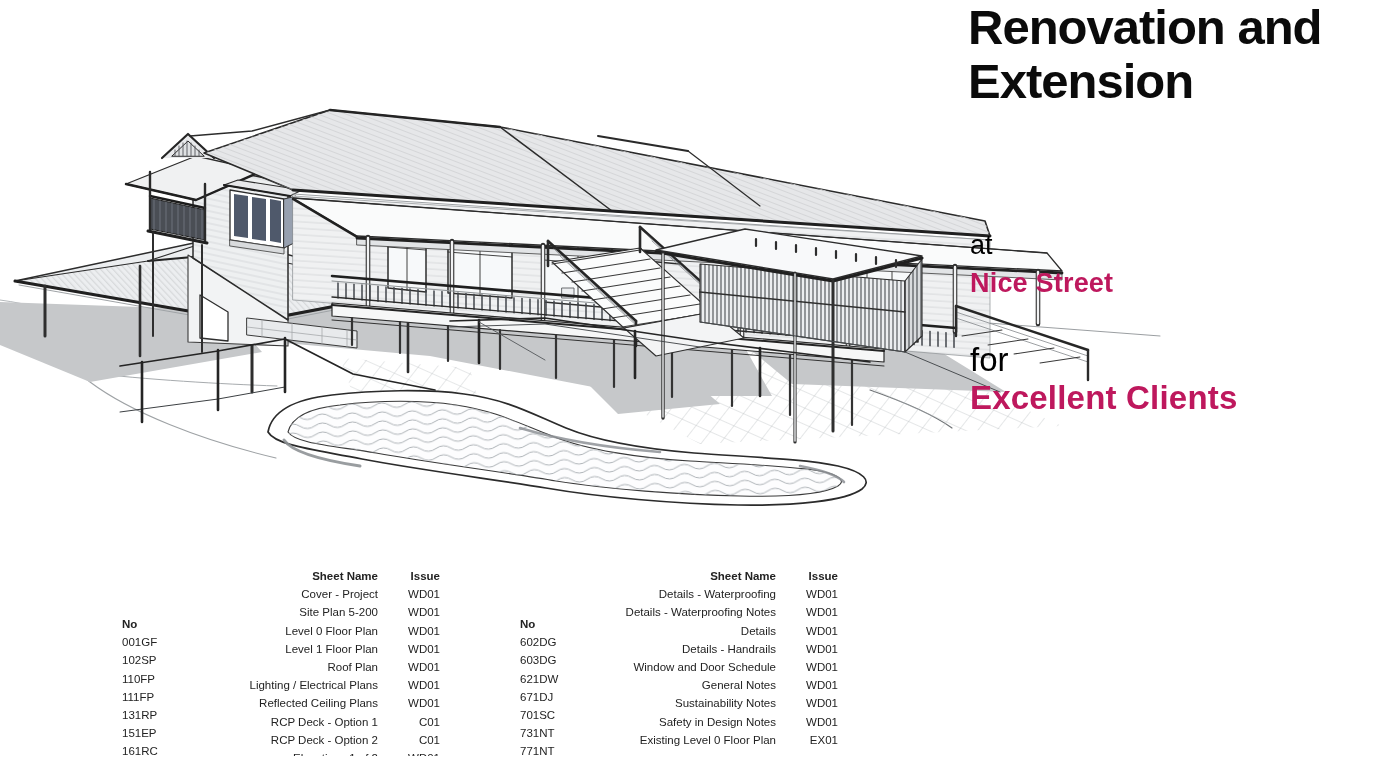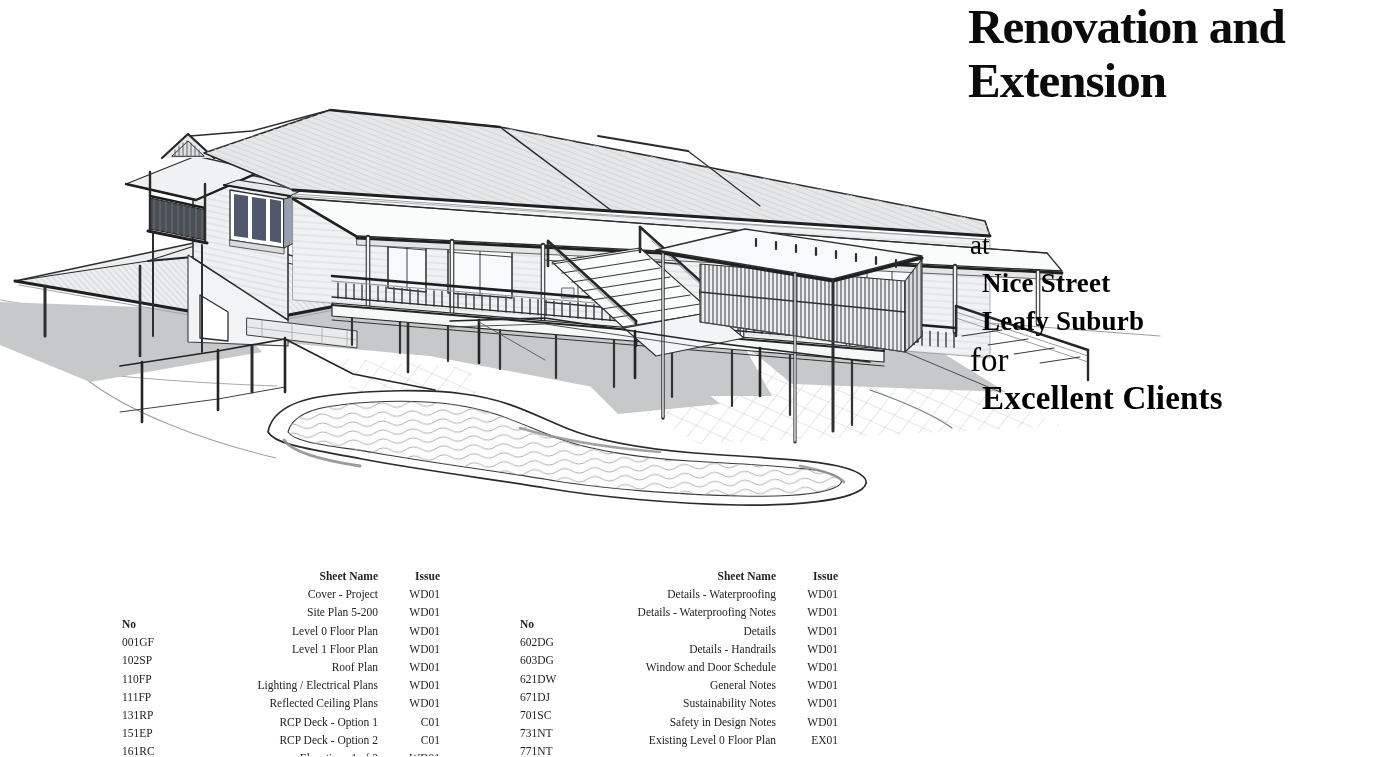--- a/index.html
+++ b/index.html
@@ -1,25 +1,25 @@
 <!DOCTYPE html>
 <html><head>
 <meta charset="utf-8">
 <style>
   html,body{margin:0;padding:0;background:#ffffff;}
   .page{position:relative;width:1383px;height:756px;background:#ffffff;overflow:hidden;
-        font-family:Liberation Serif, serif;color:#1c1c1c;border-radius:28px;}
+        font-family:Liberation Sans, sans-serif;color:#1c1c1c;border-radius:28px;}
   .hero{position:absolute;left:0;top:0;width:1383px;height:560px;}
   .title-block{position:absolute;left:968px;top:0px;width:410px;}
   .title-block h1{margin:0;font-size:49px;line-height:54px;font-weight:bold;
                   letter-spacing:-1px;color:#0b0b0b;}
   .at-block{position:absolute;left:970px;top:226px;font-size:27px;line-height:38px;}
   .for-block{position:absolute;left:970px;top:341px;font-size:33px;line-height:38px;}
   .plain{font-weight:normal;color:#000000;}
-  .strong{font-weight:bold;color:#000000;letter-spacing:0.2px;margin-left:12px;}
+  .strong{font-weight:bold;color:#be185d;letter-spacing:0.2px;}
   .sheet-table{position:absolute;top:567px;width:318px;font-size:11.5px;
                line-height:18.2px;color:#232323;}
   .sheet-table.left{left:122px;}
   .sheet-table.right{left:520px;}
   .srow{display:flex;height:18.2px;white-space:nowrap;}
   .srow.head{font-weight:bold;}
   .c-no{width:54px;flex:none;margin-top:48px;}
   .c-name{flex:1;overflow:hidden;text-align:right;}
   .c-issue{width:62px;flex:none;text-align:right;}
 </style>
@@ -277,21 +277,20 @@
   </svg>
   </div>
 
   <div class="title-block">
     <h1>Renovation and Extension</h1>
   </div>
 
   <div class="at-block">
     <div class="plain">at</div>
     <div class="strong">Nice Street</div>
-    <div class="strong">Leafy Suburb</div>
   </div>
 
   <div class="for-block">
     <div class="plain">for</div>
     <div class="strong">Excellent Clients</div>
   </div>
 
   <div class="sheet-table left">
     <div class="srow head">
       <span class="c-no">No</span>

